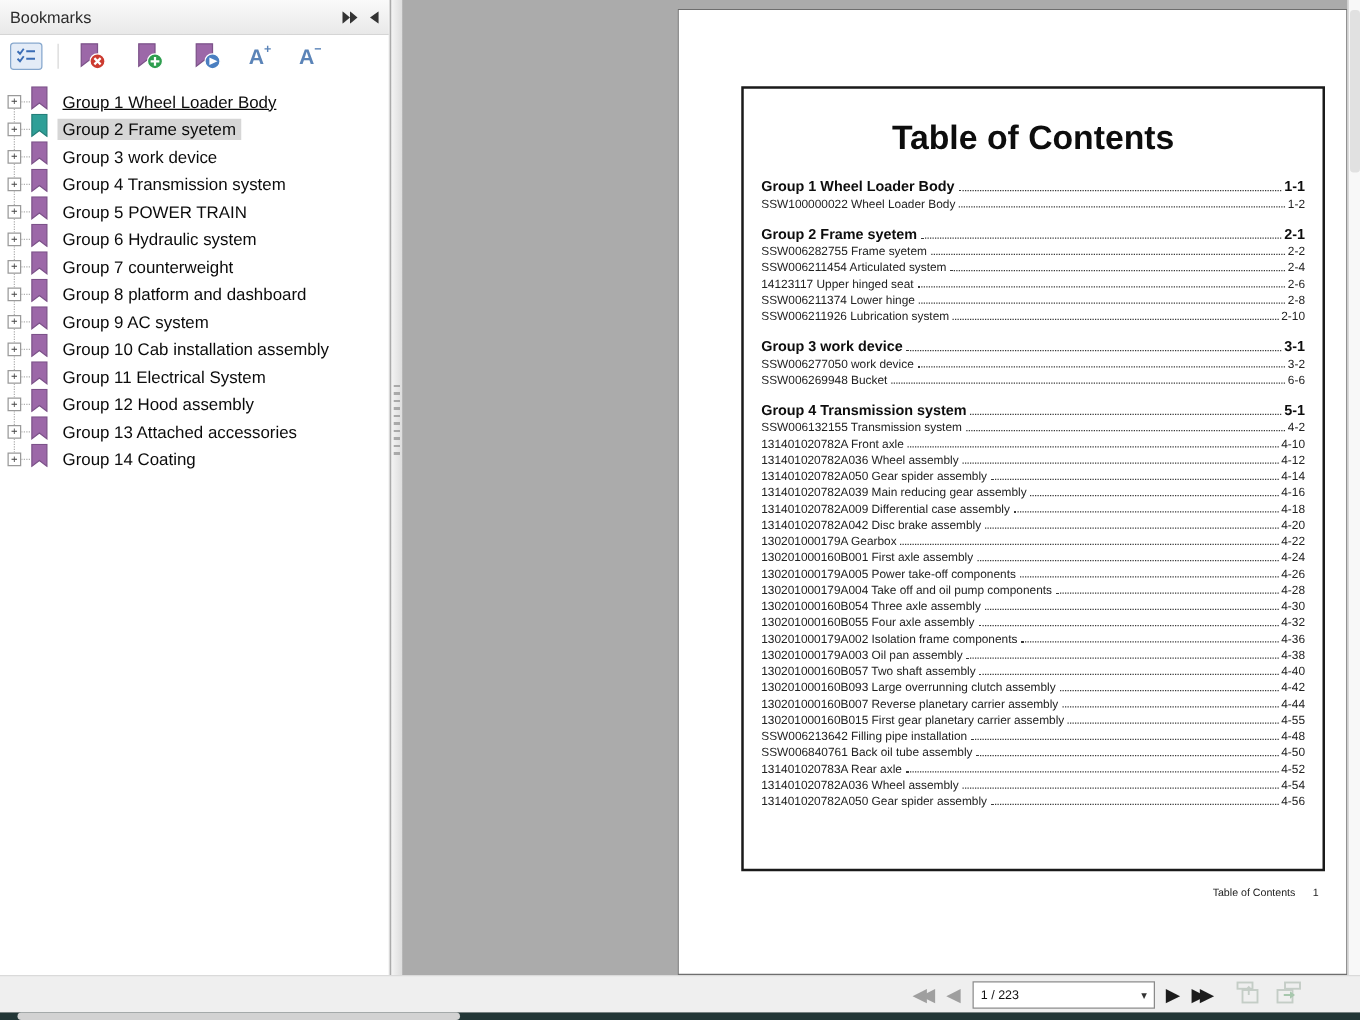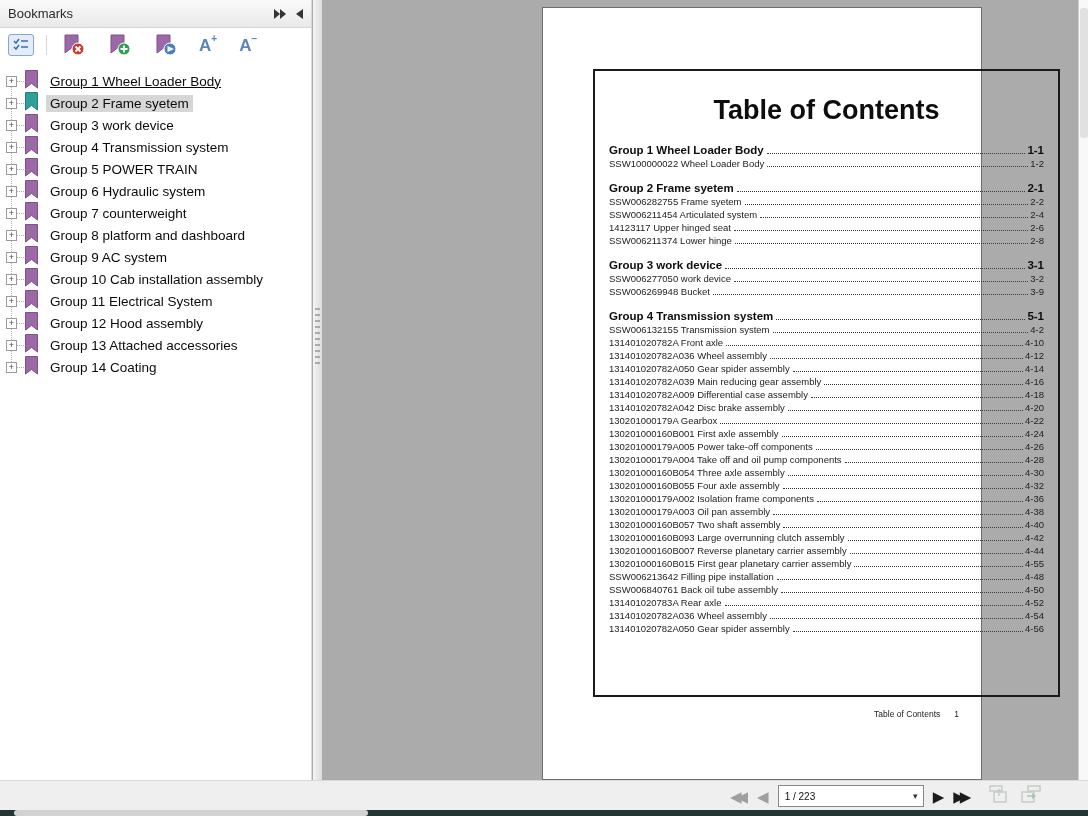--- a/index.html
+++ b/index.html
@@ -30,21 +30,21 @@
   .bm-row.selected .bm-label { background:#d6d6d6; }
   .bm-row.underlined .bm-label { text-decoration:underline; }
 
   
   .splitter { position:absolute; left:313px; top:0; width:9px; height:780px; background:linear-gradient(to right,#f4f4f4,#dcdcdc); cursor:col-resize; }
   .grip { position:absolute; left:2px; top:308px; width:5px; height:58px;
           background:repeating-linear-gradient(to bottom,#9a9a9a 0 2px,transparent 2px 6px); opacity:.8; }
 
   
   .canvas { position:absolute; left:322px; top:0; width:756px; height:780px; background:#ababab; }
-  .pdf-page { position:absolute; left:220px; top:7px; width:440px; height:773px; background:#ffffff; border:1px solid #6e6e6e; }
+  .pdf-page { position:absolute; left:220px; top:7px; width:536px; height:773px; background:#ffffff; border:1px solid #6e6e6e; }
   .toc-box { position:absolute; left:50px; top:61px; width:467px; height:628px; border:2px solid #1a1a1a; padding:0 14px; }
   .toc-title { margin-top:24px; text-align:center; font-size:27px; font-weight:bold; color:#0d0d0d; }
   .toc-sections { margin-top:18px; }
   .toc-section { margin-bottom:11px; }
   .toc-row { display:flex; align-items:baseline; height:13px; }
   .toc-row.head { height:14px; font-size:11.5px; font-weight:bold; color:#0d0d0d; }
   .toc-row.entry { font-size:9.5px; color:#222; }
   .leader { flex:1; border-bottom:1px dotted #3a3a3a; margin:0 2px 2px 3px; }
   .pg { white-space:nowrap; }
   .page-footer { position:absolute; right:22px; top:701px; display:flex; align-items:baseline; gap:14px; font-size:8.5px; color:#222; }
@@ -319,38 +319,43 @@
               <div class="toc-row entry">
     <span class="ent-label">14123117 Upper hinged seat</span>
     <span class="leader"></span>
     <span class="pg ent-page">2-6</span>
   </div>
               <div class="toc-row entry">
     <span class="ent-label">SSW006211374 Lower hinge</span>
     <span class="leader"></span>
     <span class="pg ent-page">2-8</span>
   </div>
+              <div class="toc-row entry">
+    <span class="ent-label">SSW006211926 Lubrication system</span>
+    <span class="leader"></span>
+    <span class="pg ent-page">2-10</span>
+  </div>
             </div>
   </div>
           <div class="toc-section">
     <div class="toc-row head">
       <span class="sec-title">Group 3 work device</span>
       <span class="leader"></span>
       <span class="pg sec-page">3-1</span>
     </div>
     <div class="entries">
               <div class="toc-row entry">
     <span class="ent-label">SSW006277050 work device</span>
     <span class="leader"></span>
     <span class="pg ent-page">3-2</span>
   </div>
               <div class="toc-row entry">
     <span class="ent-label">SSW006269948 Bucket</span>
     <span class="leader"></span>
-    <span class="pg ent-page">3-9</span>
+    <span class="pg ent-page">6-6</span>
   </div>
             </div>
   </div>
           <div class="toc-section">
     <div class="toc-row head">
       <span class="sec-title">Group 4 Transmission system</span>
       <span class="leader"></span>
       <span class="pg sec-page">5-1</span>
     </div>
     <div class="entries">

